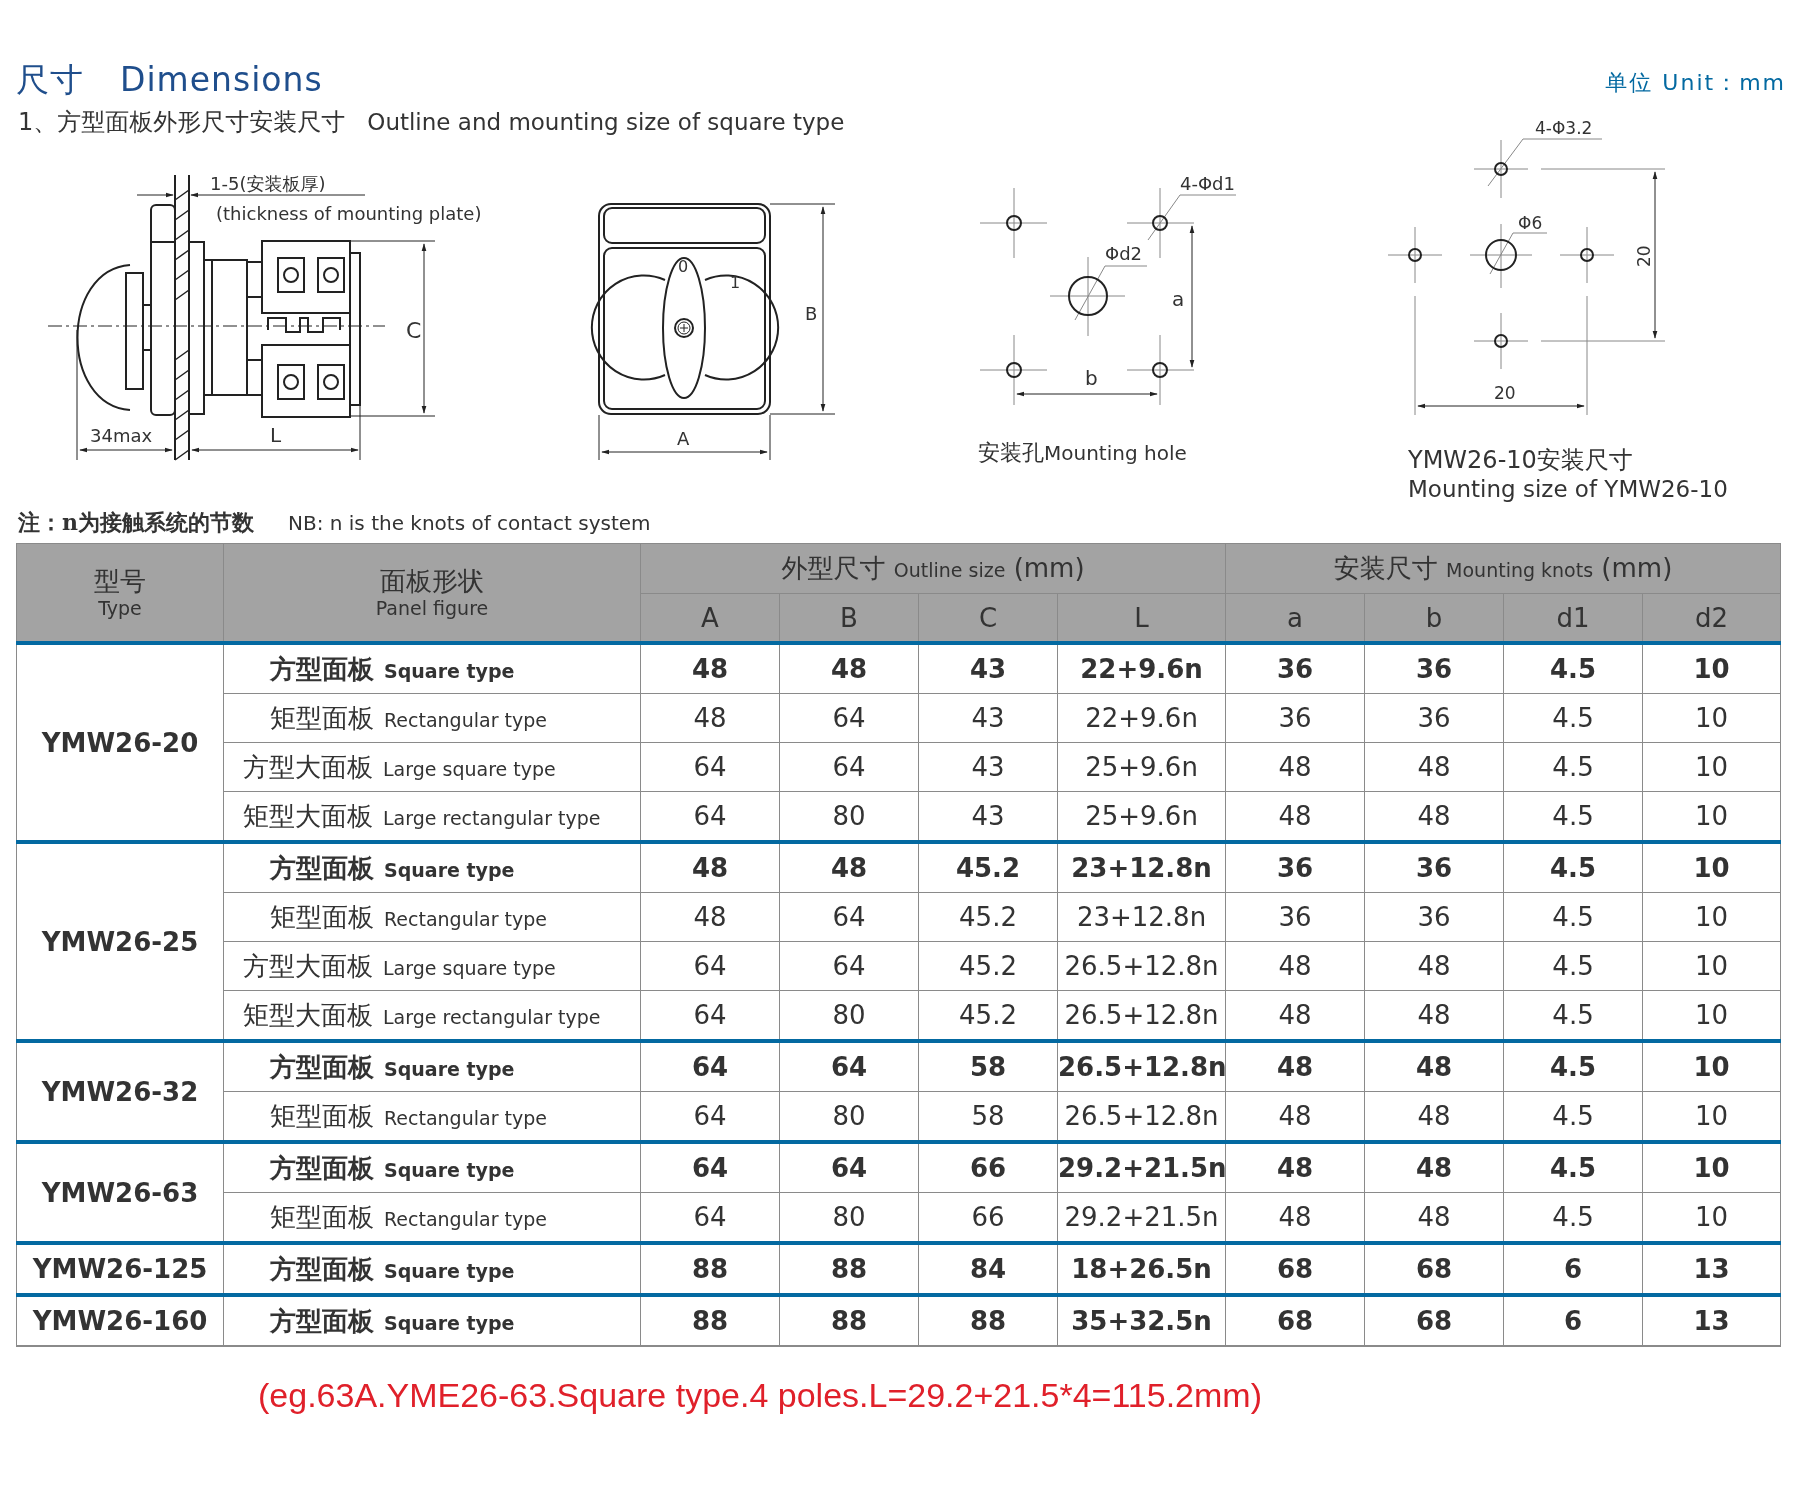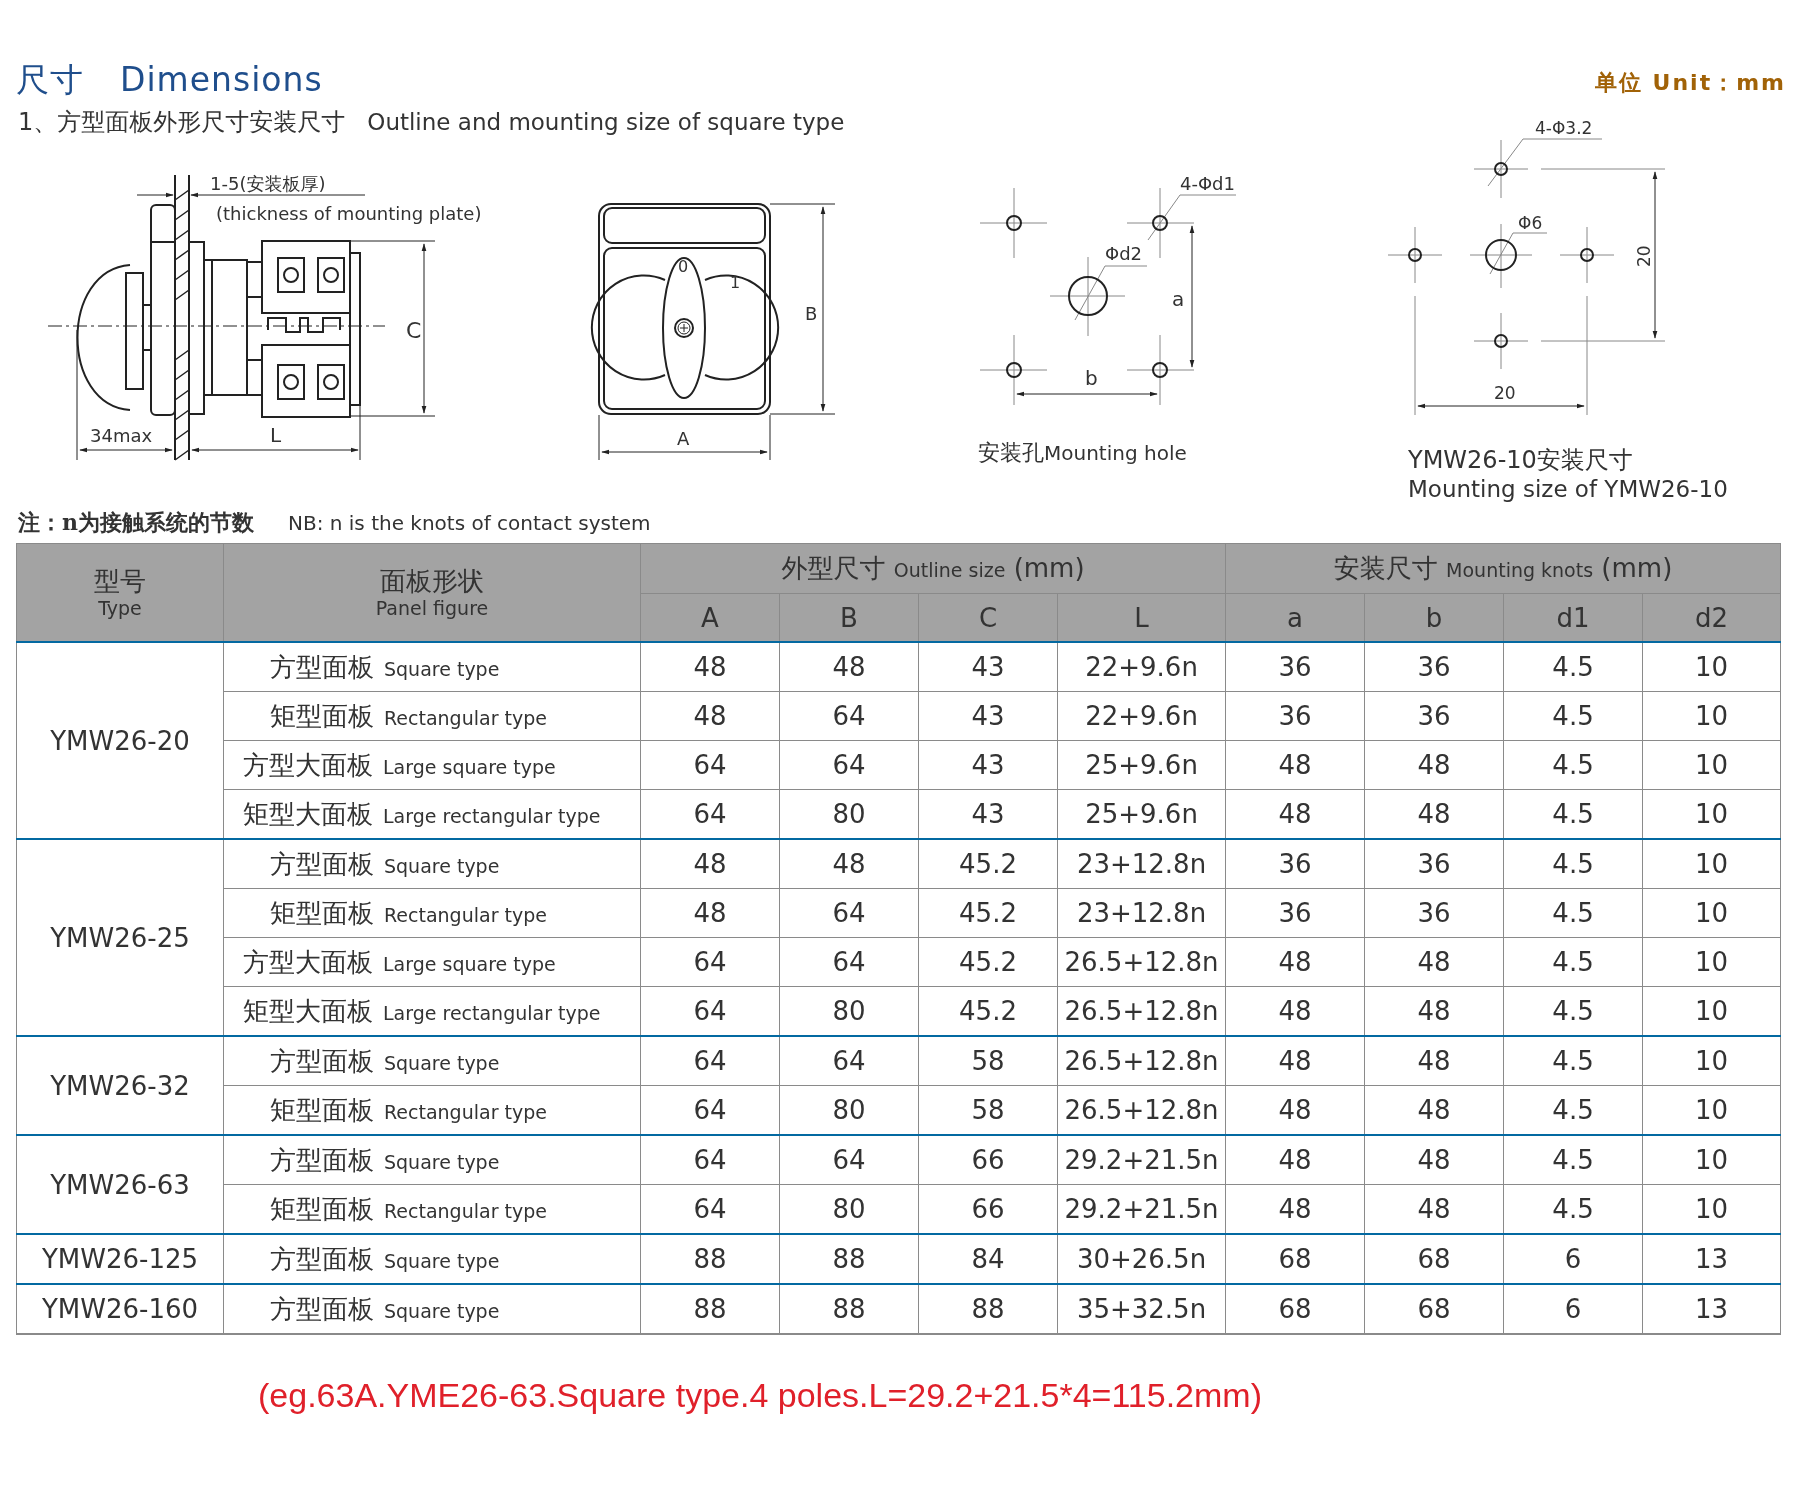--- a/index.html
+++ b/index.html
@@ -1,21 +1,21 @@
 <!DOCTYPE html>
 <html><head>
 <meta charset="utf-8">
 <style>
   html, body { margin:0; padding:0; background:#ffffff; }
   body { width:1800px; height:1500px; position:relative; overflow:hidden;
          font-family:"DejaVu Sans","Liberation Sans",sans-serif; color:#333; }
   .abs { position:absolute; }
   .title { left:16px; top:58px; font-size:33px; color:#1f4e8c; letter-spacing:1px; }
   .title .en { margin-left:36px; }
-  .unit { right:14px; top:68px; font-size:22px; color:#a16207; letter-spacing:2px;font-weight:bold; }
+  .unit { right:14px; top:68px; font-size:22px; color:#0369a1; letter-spacing:2px; }
   .subtitle { left:18px; top:106px; font-size:24px; color:#333; }
   .subtitle .en { margin-left:22px; font-size:23px; }
   .note { left:18px; top:508px; font-size:22px; color:#333; }
   .note .cn { font-family:"DejaVu Serif",serif; font-weight:bold; }
   .note .en { margin-left:34px; font-size:20px; }
   svg text { font-family:"DejaVu Sans","Liberation Sans",sans-serif; fill:#333; }
   .diag-label { font-size:22px; color:#333; }
   .diag-label .en { font-size:20px; }
 
   table.spec { position:absolute; left:16px; top:543px; width:1764px;
@@ -26,21 +26,21 @@
   table.spec thead tr.r2 th { height:47px; font-size:26px; }
   table.spec thead tr.r1 th.grp .en { font-size:19px; }
   table.spec thead tr.r1 th.grp .paren { font-size:26px; }
   table.spec thead th.type-h .cn, table.spec thead th.panel-h .cn { font-size:26px; display:block; line-height:30px; }
   table.spec thead th.type-h .en, table.spec thead th.panel-h .en { font-size:19px; display:block; line-height:24px; }
   table.spec tbody td { height:48px; font-size:26px; color:#333; }
   table.spec tbody td.model { font-size:26px; }
   table.spec tbody td.panel { text-align:left; white-space:nowrap; }
   table.spec tbody td.panel .cn { font-size:26px; }
   table.spec tbody td.panel .en { font-size:19px; margin-left:10px; }
-  table.spec tbody tr.grp-start td { border-top:2px solid #0369a1; }
+  table.spec tbody tr.grp-start td { border-top:4px solid #0369a1;font-weight:bold; }
   table.spec { border-bottom:2px solid #8a8a8a; }
 
   .example { left:258px; top:1376px; font-size:34px; color:#e0202a;
      font-family:"Liberation Sans",sans-serif; }
 </style>
 </head>
 <body>
 
 <div class="abs title">
   <span>尺寸</span><span class="en">Dimensions</span>
@@ -412,21 +412,21 @@
         <td>48</td>
         <td>4.5</td>
         <td>10</td>
       </tr>
       <tr class="grp-start">
         <td class="model" rowspan="1">YMW26-125</td>
         <td class="panel" style="padding-left: 46px;"><span class="cn">方型面板</span><span class="en">Square type</span></td>
         <td>88</td>
         <td>88</td>
         <td>84</td>
-        <td>30+26.5n</td>
+        <td>18+26.5n</td>
         <td>68</td>
         <td>68</td>
         <td>6</td>
         <td>13</td>
       </tr>
       <tr class="grp-start">
         <td class="model" rowspan="1">YMW26-160</td>
         <td class="panel" style="padding-left: 46px;"><span class="cn">方型面板</span><span class="en">Square type</span></td>
         <td>88</td>
         <td>88</td>

